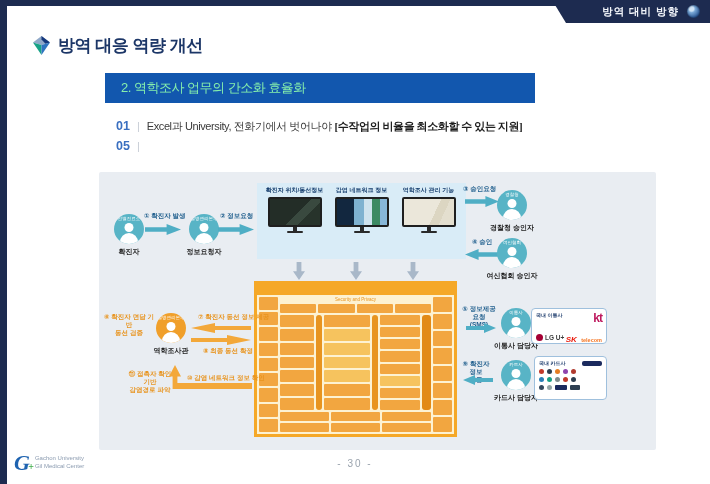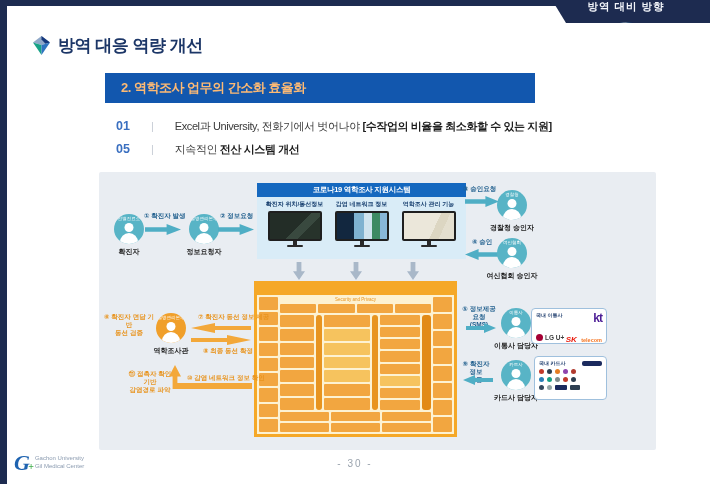--- a/index.html
+++ b/index.html
@@ -4,37 +4,37 @@
 <style>
   html,body{margin:0;padding:0;}
   body{width:710px;height:484px;background:#ffffff;position:relative;overflow:hidden;
        font-family:"Liberation Sans","DejaVu Sans",sans-serif;-webkit-font-smoothing:antialiased;}
   .abs{position:absolute;}
   
   .top-strip{left:0;top:0;width:710px;height:6px;background:#1d2b50;}
   .left-strip{left:0;top:0;width:7px;height:484px;background:#1d2b50;}
   .header-tab{right:0;top:0;width:158px;height:23px;background:#1d2b50;
               clip-path:polygon(0 0,100% 0,100% 100%,14px 100%);
-              display:flex;align-items:center;justify-content:flex-end;gap:8px;padding-right:10px;box-sizing:border-box;flex-direction:column;}
+              display:flex;align-items:center;justify-content:flex-end;gap:8px;padding-right:10px;box-sizing:border-box;}
   .header-tab .tab-label{color:#f2f5fa;font-size:10.5px;font-weight:bold;letter-spacing:1px;}
   .globe{width:13px;height:13px;border-radius:50%;
          background:radial-gradient(circle at 35% 30%,#cfe3f5 0 18%,#7aa8d6 30%,#2e5a96 70%,#1b3a6b 100%);
          box-shadow:inset 0 0 2px #0d1f3c;}
   
   .title-row{left:33px;top:34px;display:flex;align-items:center;gap:8px;}
   .page-title{font-size:17px;font-weight:bold;color:#1c3667;letter-spacing:-.5px;}
   
   .section-bar{left:105px;top:73px;width:430px;height:30px;background:#1257ae;
                display:flex;align-items:center;padding-left:16px;box-sizing:border-box;}
-  .section-bar span{color:#fdba74;font-size:13px;font-weight:bold;letter-spacing:-.5px;}
-  .point-row{left:116px;display:flex;align-items:baseline;gap:21px;width:560px;}
+  .section-bar span{color:#86efac;font-size:13px;font-weight:normal;letter-spacing:-.5px;}
+  .point-row{left:116px;display:flex;align-items:baseline;gap:7px;width:560px;}
   .point-num{color:#3a6fc0;font-size:12.5px;font-weight:bold;}
   .point-sep{color:#c6ccd5;font-size:11px;}
   .point-text{color:#3a3a3a;font-size:11px;letter-spacing:-.4px;}
-  .point-bold{color:#1d1d1d;font-size:11px;font-weight:bold;letter-spacing:-.4px;}
+  .point-bold{color:#1d1d1d;font-size:11px;font-weight:bold;letter-spacing:-.4px;font-family:Liberation Serif, serif;}
   
   .diagram{left:99px;top:172px;width:557px;height:278px;background:#e9edf2;border-radius:2px;}
   .d-abs{position:absolute;}
   
   .actor{position:absolute;width:60px;display:flex;flex-direction:column;align-items:center;}
   .circ{width:30px;height:30px;border-radius:50%;position:relative;overflow:hidden;
         display:flex;flex-direction:column;align-items:center;}
   .circ.teal{background:#58b4c6;}
   .circ.orange{background:#f09f2a;}
   .circ-top{color:#ffffff;font-size:4.5px;margin-top:3px;line-height:1;white-space:nowrap;}
@@ -84,21 +84,21 @@
   .ci-g{display:flex;flex-direction:column;gap:2px;}
   .ci-g i{flex:1;background:#f2a640;border-radius:1px;}
   .ci-g i.lt{background:#f6c35e;}
   .ci-pill{width:6px;background:#e8941f;border-radius:3px;}
   .ci-pill.dark{width:9px;background:#e28a16;}
   .ci-brow{height:9px;display:flex;gap:2px;}
   .ci-brow i{flex:1;background:#f2a640;border-radius:1px;}
   
   .pbox{position:absolute;background:#ffffff;border:1px solid #9fc0dd;border-radius:4px;box-sizing:border-box;padding:3px 4px;}
   .pbox-title{font-size:5px;font-weight:bold;color:#1b3a6b;white-space:nowrap;}
-  .kt{font-size:12px;font-weight:bold;color:#4c1d95;line-height:1;letter-spacing:-1px;}
+  .kt{font-size:12px;font-weight:bold;color:#be185d;line-height:1;letter-spacing:-1px;}
   .lgu{display:flex;align-items:center;gap:2px;}
   .lgu .dot{width:7px;height:7px;border-radius:50%;background:#a50034;display:inline-block;}
   .lgu .txt{font-size:6.5px;font-weight:bold;color:#3d3d3d;}
   .skt .sk{font-size:8px;font-weight:bold;font-style:italic;color:#ea1b0d;}
   .skt .tel{font-size:5.5px;font-weight:bold;color:#f47725;}
   .navy-pill{width:20px;height:5px;background:#1b2a5e;border-radius:2px;}
   .logo-dots{display:flex;gap:3px;margin-top:3px;}
   .logo-dots b{width:5px;height:5px;border-radius:50%;display:inline-block;}
   
   .footer-logo{left:14px;top:452px;display:flex;align-items:center;gap:5px;}
@@ -134,21 +134,20 @@
 </div>
 
 <div class="abs point-row" style="top:116px;">
   <span class="point-num">01</span>
   <span class="point-sep">|</span>
   <span><span class="point-text">Excel과 University, 전화기에서 벗어나야 </span><span class="point-bold">[수작업의 비율을 최소화할 수 있는 지원]</span></span>
 </div>
 <div class="abs point-row" style="top:139px;">
   <span class="point-num">05</span>
   <span class="point-sep">|</span>
-  <span><span class="point-text">지속적인 </span><span class="point-bold">전산 시스템 개선</span></span>
 </div>
 
 <div class="abs diagram">
 
   <div class="actor" style="left:0px;top:42px;">
     <div class="circ teal">
       <span class="circ-top">선별진료소</span>
         <span class="person"></span>
     </div>
     <span class="actor-label">확진자</span>
@@ -159,23 +158,20 @@
     <div class="circ teal">
       <span class="circ-top">질병관리본부</span>
         <span class="person"></span>
     </div>
     <span class="actor-label">정보요청자</span>
   </div>
   <span class="flow" style="left:121px;top:40px;">② 정보요청</span>
   <div class="arr r teal-a" style="left:119px;top:52px;width:36px;height:11px;"></div>
 
   <div class="d-abs sysbox">
-    <div class="sysbox-head">
-      <span>코로나19 역학조사 지원시스템</span>
-    </div>
     <div class="mon-row">
       <div class="mon">
         <span class="mon-label">확진자 위치/동선정보</span>
         <div class="mon-screen scr1"></div>
         <i class="stand-neck"></i>
           <i class="stand-base"></i>
       </div>
       <div class="mon">
         <span class="mon-label">감염 네트워크 정보</span>
         <div class="mon-screen scr2"></div>

